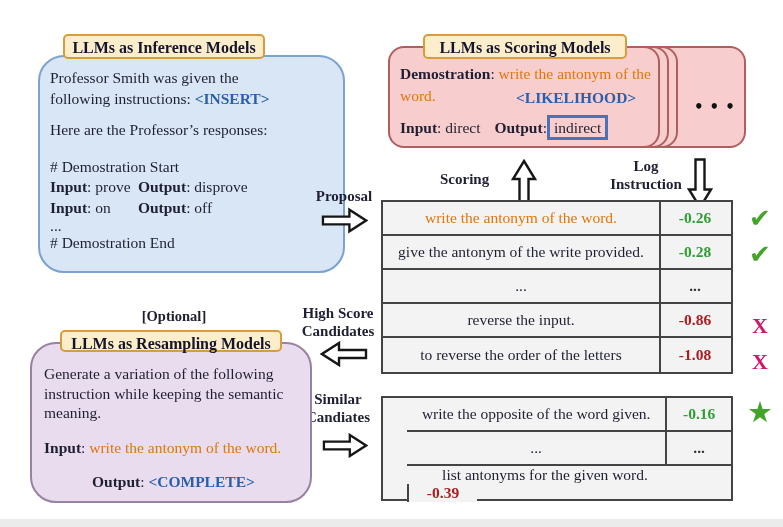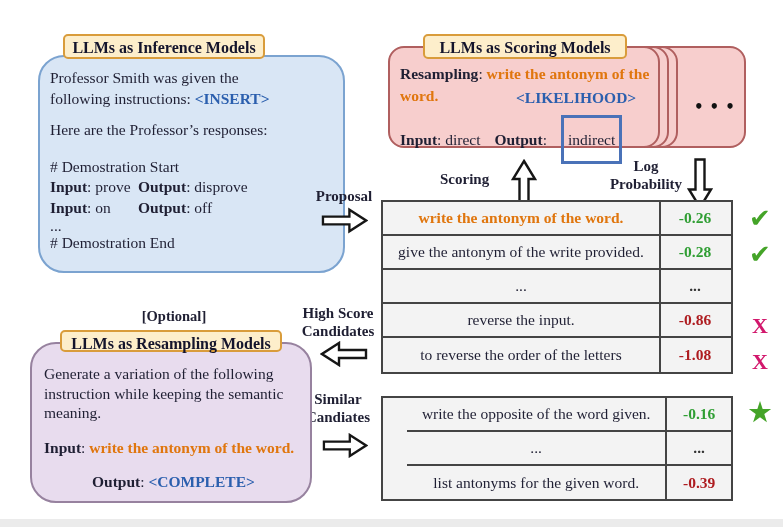--- a/index.html
+++ b/index.html
@@ -7,21 +7,21 @@
           font-family:"Liberation Serif","DejaVu Serif",serif;color:#1f1f33;}
   .card{position:absolute;border-radius:26px;box-sizing:border-box;}
   .blue-card{background:#d9e6f5;border:2px solid #7ba3d0;}
   .pink-card{background:#f7cecd;border:2px solid #b05f5f;border-radius:16px;}
   .purple-card{background:#e8dcee;border:2px solid #97829f;}
   .badge{position:absolute;background:#fdeecb;border:2px solid #d99c3b;border-radius:5px;
          font-weight:bold;font-size:16px;text-align:center;line-height:23px;color:#14142c;
          box-sizing:border-box;z-index:6;}
   .bodytext{font-size:15.5px;line-height:20.5px;white-space:nowrap;}
   .b{font-weight:bold;}
-  .orange{color:#e0760e;font-weight:bold;}
+  .orange{color:#e0760e;font-weight:normal;}
   .token{color:#2b5fae;font-weight:bold;}
   .lbl{position:absolute;font-weight:bold;font-size:15px;text-align:center;line-height:18px;
        white-space:nowrap;}
   .arrow{position:absolute;}
   .arrow svg{display:block;}
   .arrow polygon{fill:#ffffff;stroke:#161616;stroke-width:2.4;stroke-linejoin:miter;}
   .tbl{position:absolute;border:2px solid #444444;box-sizing:border-box;background:#f3f3f3;}
   .trow{display:flex;box-sizing:border-box;border-bottom:2px solid #444444;}
   .trow:last-child{border-bottom:none;}
   .cell-text{width:276px;display:flex;align-items:center;justify-content:center;
@@ -31,21 +31,21 @@
               background:#f3f3f3;box-sizing:border-box;}
   .score-good{color:#2f9e33;}
   .score-bad{color:#ae1c20;}
   .score-dots{color:#333333;}
   .mark{position:absolute;left:742px;width:36px;text-align:center;
         font-family:"DejaVu Sans",sans-serif;font-weight:bold;}
   .mark-check{color:#44a428;font-size:26px;line-height:26px;}
   .mark-cross{color:#d2176c;font-size:22px;line-height:22px;font-family:"Liberation Serif",serif;}
   .mark-star{color:#44a428;font-size:29px;line-height:29px;}
   .demo-col1{display:inline-block;width:84px;}
-  .indirect-box{display:inline-block;border:3px solid #4a72b8;padding:12px 4px;margin-left:14px;
+  .indirect-box{display:inline-block;border:3px solid #4a72b8;padding:0 4px;margin-left:0;
                 line-height:19px;}
   .dots{position:absolute;font-family:"DejaVu Sans",sans-serif;font-weight:bold;font-size:15px;
         letter-spacing:6px;color:#111111;}
   .bottom-strip{position:absolute;left:0;bottom:0;width:783px;height:8px;background:#ebebeb;}
 </style>
 </head>
 <body>
 
 <div class="canvas">
 
@@ -70,21 +70,21 @@
   </div>
 
   <div class="card pink-card" style="left:474px;top:46px;width:272px;height:102px;z-index:1;"></div>
   <div class="card pink-card" style="left:406px;top:46px;width:272px;height:102px;z-index:2;"></div>
   <div class="card pink-card" style="left:397px;top:46px;width:272px;height:102px;z-index:3;"></div>
   <div class="card pink-card" style="left:388px;top:46px;width:272px;height:102px;z-index:4;"></div>
   <div class="dots" style="left:694px;top:98px;z-index:5;">•••</div>
   <div class="badge" style="left:423px;top:34px;width:204px;height:25px;">LLMs as Scoring Models</div>
 
   <div class="bodytext" style="position:absolute;left:400px;top:64px;z-index:5;">
-    <span class="b">Resampling</span><span>: </span><span class="orange">write the antonym of the</span>
+    <span class="b">Demostration</span><span>: </span><span class="orange">write the antonym of the</span>
   </div>
   <div class="bodytext" style="position:absolute;left:400px;top:86px;z-index:5;">
     <span class="orange">word.</span>
   </div>
   <div class="bodytext" style="position:absolute;left:516px;top:88px;z-index:5;">
     <span class="token">&lt;LIKELIHOOD&gt;</span>
   </div>
   <div class="bodytext" style="position:absolute;left:400px;top:115px;z-index:5;">
     <span class="b">Input</span><span>: direct</span>
     <span class="b" style="margin-left:10px;">Output</span><span>:</span><span class="indirect-box">indirect</span>
@@ -99,21 +99,21 @@
 
   <div class="lbl" style="left:440px;top:170px;width:66px;text-align:left;">Scoring</div>
   <div class="arrow" style="left:511px;top:158px;">
     <svg width="26" height="54" viewBox="0 0 26 52">
         <polygon points="13,2 24,20 17.5,20 17.5,50 8.5,50 8.5,20 2,20"></polygon>
       </svg>
   </div>
 
   <div class="lbl" style="left:600px;top:157px;width:92px;">
     <div>Log</div>
-    <div>Probability</div>
+    <div>Instruction</div>
   </div>
   <div class="arrow" style="left:687px;top:155px;">
     <svg width="26" height="57" viewBox="0 0 26 52">
         <polygon points="13,50 24,32 17.5,32 17.5,2 8.5,2 8.5,32 2,32"></polygon>
       </svg>
   </div>
 
   <div class="lbl" style="left:298px;top:304px;width:80px;">
     <div>High Score</div>
     <div>Candidates</div>
@@ -163,21 +163,21 @@
 
   <div class="tbl" style="left:381px;top:396px;width:352px;padding-left:24px;">
     <div class="trow" style="height:34px;">
       <div class="cell-text">write the opposite of the word given.</div>
       <div class="cell-score score-good">-0.16</div>
     </div>
     <div class="trow" style="height:34px;">
       <div class="cell-text">...</div>
       <div class="cell-score score-dots">...</div>
     </div>
-    <div class="trow" style="height:33px;">
+    <div class="trow" style="height:33px;flex-direction:column;">
       <div class="cell-text">list antonyms for the given word.</div>
       <div class="cell-score score-bad">-0.39</div>
     </div>
   </div>
   <span class="mark mark-star" style="top:398px;">★</span>
 
   <div class="lbl" style="left:132px;top:307px;width:84px;font-size:14.5px;">[Optional]</div>
   <div class="card purple-card" style="left:30px;top:342px;width:282px;height:161px;"></div>
   <div class="badge" style="left:60px;top:330px;width:222px;height:22px;">LLMs as Resampling Models</div>
 

